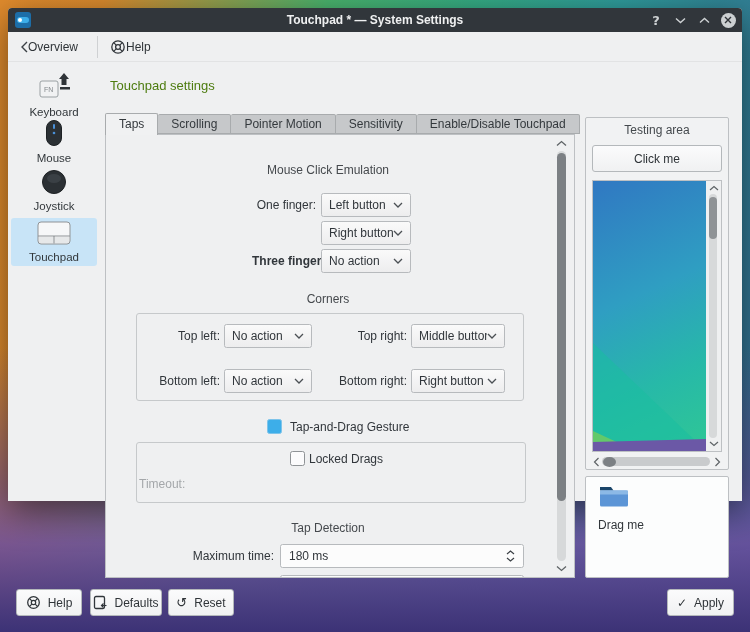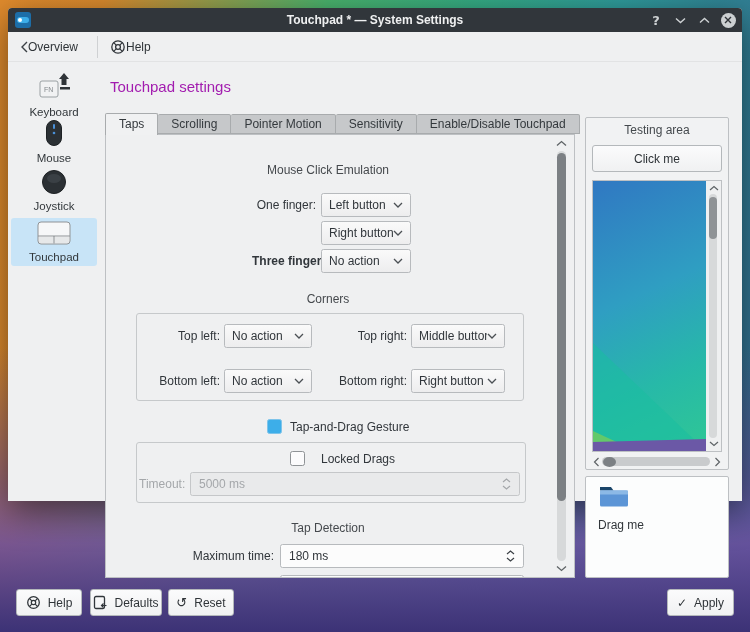--- a/index.html
+++ b/index.html
@@ -28,21 +28,21 @@
   .close-circle { width:15px; height:15px; border-radius:50%; background:#ccd0d2; display:flex;
     align-items:center; justify-content:center; }
   .toolbar { position:absolute; left:0; top:24px; width:734px; height:30px; background:#eff0f1;
     border-bottom:1px solid #e2e3e4; }
   .tool-btn { position:absolute; top:3px; height:24px; display:flex; align-items:center; gap:0;
     padding:0 6px; border-radius:3px; color:#2f3438; }
   .tool-sep { position:absolute; left:89px; top:4px; width:1px; height:22px; background:#cfd1d3; }
   .side-item { position:absolute; left:3px; width:86px; text-align:center; padding-top:3px; border-radius:3px; }
   .side-item.selected { background:#c8e4f7; }
   .side-label { display:block; margin-top:2px; font-size:11.5px; color:#32373b; }
-  .main-title { position:absolute; left:102px; top:70px; font-size:15px; color:#a21caf;text-align:right; }
+  .main-title { position:absolute; left:102px; top:70px; font-size:13px; color:#4d7c0f;text-align:right; }
   .tabs { position:absolute; left:97px; top:105px; height:21px; display:flex; align-items:flex-end; z-index:3; }
   .tab { height:20px; line-height:19px; padding:0 13px; background:#c6c8ca;
     border:1px solid #a8abad; border-left:none; border-radius:2px 2px 0 0; color:#34393d; cursor:default; }
   .tab:first-child { border-left:1px solid #a8abad; }
   .tab.active { background:#f0f1f2; height:22px; line-height:21px; border-bottom:none; margin-bottom:-1px; }
   .frame { position:absolute; left:97px; top:126px; width:470px; height:444px;
     border:1px solid #bdc0c3; background:#eff0f1; overflow:hidden; }
   .ctitle { position:absolute; left:0; width:444px; text-align:center; color:#45494d; }
   .flabel { position:absolute; height:24px; line-height:24px; text-align:right; color:#31363b; }
   .dd { position:absolute; height:24px; border:1px solid #b7babd; border-radius:2.5px;
@@ -222,33 +222,22 @@
             <polyline points="1,1 5,5 9,1" fill="none" stroke="#4b5054" stroke-width="1.3"></polyline>
           </svg>
       </div>
     </div>
 
     <div class="cb on" style="left:161px;top:284px;"></div>
     <div class="cblabel" style="left:184px;top:285px;">Tap-and-Drag Gesture</div>
 
     <div class="gbox" style="left:30px;top:307px;width:390px;height:61px;">
       <div class="cb off" style="left:153px;top:8px;"></div>
-      <div class="cblabel" style="left:184px;top:9px;">Locked Drags</div>
+      <div class="cblabel" style="left:172px;top:9px;">Locked Drags</div>
       <div class="flabel" style="left:2px;top:29px;width:45px;color:#a4a7aa;">Timeout:</div>
-      <div class="spin disabled" style="left:53px;top:29px;width:330px;">
-        <span class="sv">5000 ms</span>
-        <div class="spin-arrows">
-          <svg width="9" height="5">
-              <polyline points="1,4 4.5,1 8,4" fill="none" stroke="#a4a7aa" stroke-width="1.2"></polyline>
-            </svg>
-          <svg width="9" height="5">
-              <polyline points="1,1 4.5,4 8,1" fill="none" stroke="#a4a7aa" stroke-width="1.2"></polyline>
-            </svg>
-        </div>
-      </div>
     </div>
 
     <div class="ctitle" style="top:386px;">Tap Detection</div>
 
     <div class="flabel" style="left:0;top:409px;width:168px;">Maximum time:</div>
     <div class="spin" style="left:174px;top:409px;width:244px;">
       <span class="sv">180 ms</span>
       <div class="spin-arrows">
         <svg width="9" height="5">
             <polyline points="1,4 4.5,1 8,4" fill="none" stroke="#3b4045" stroke-width="1.2"></polyline>

